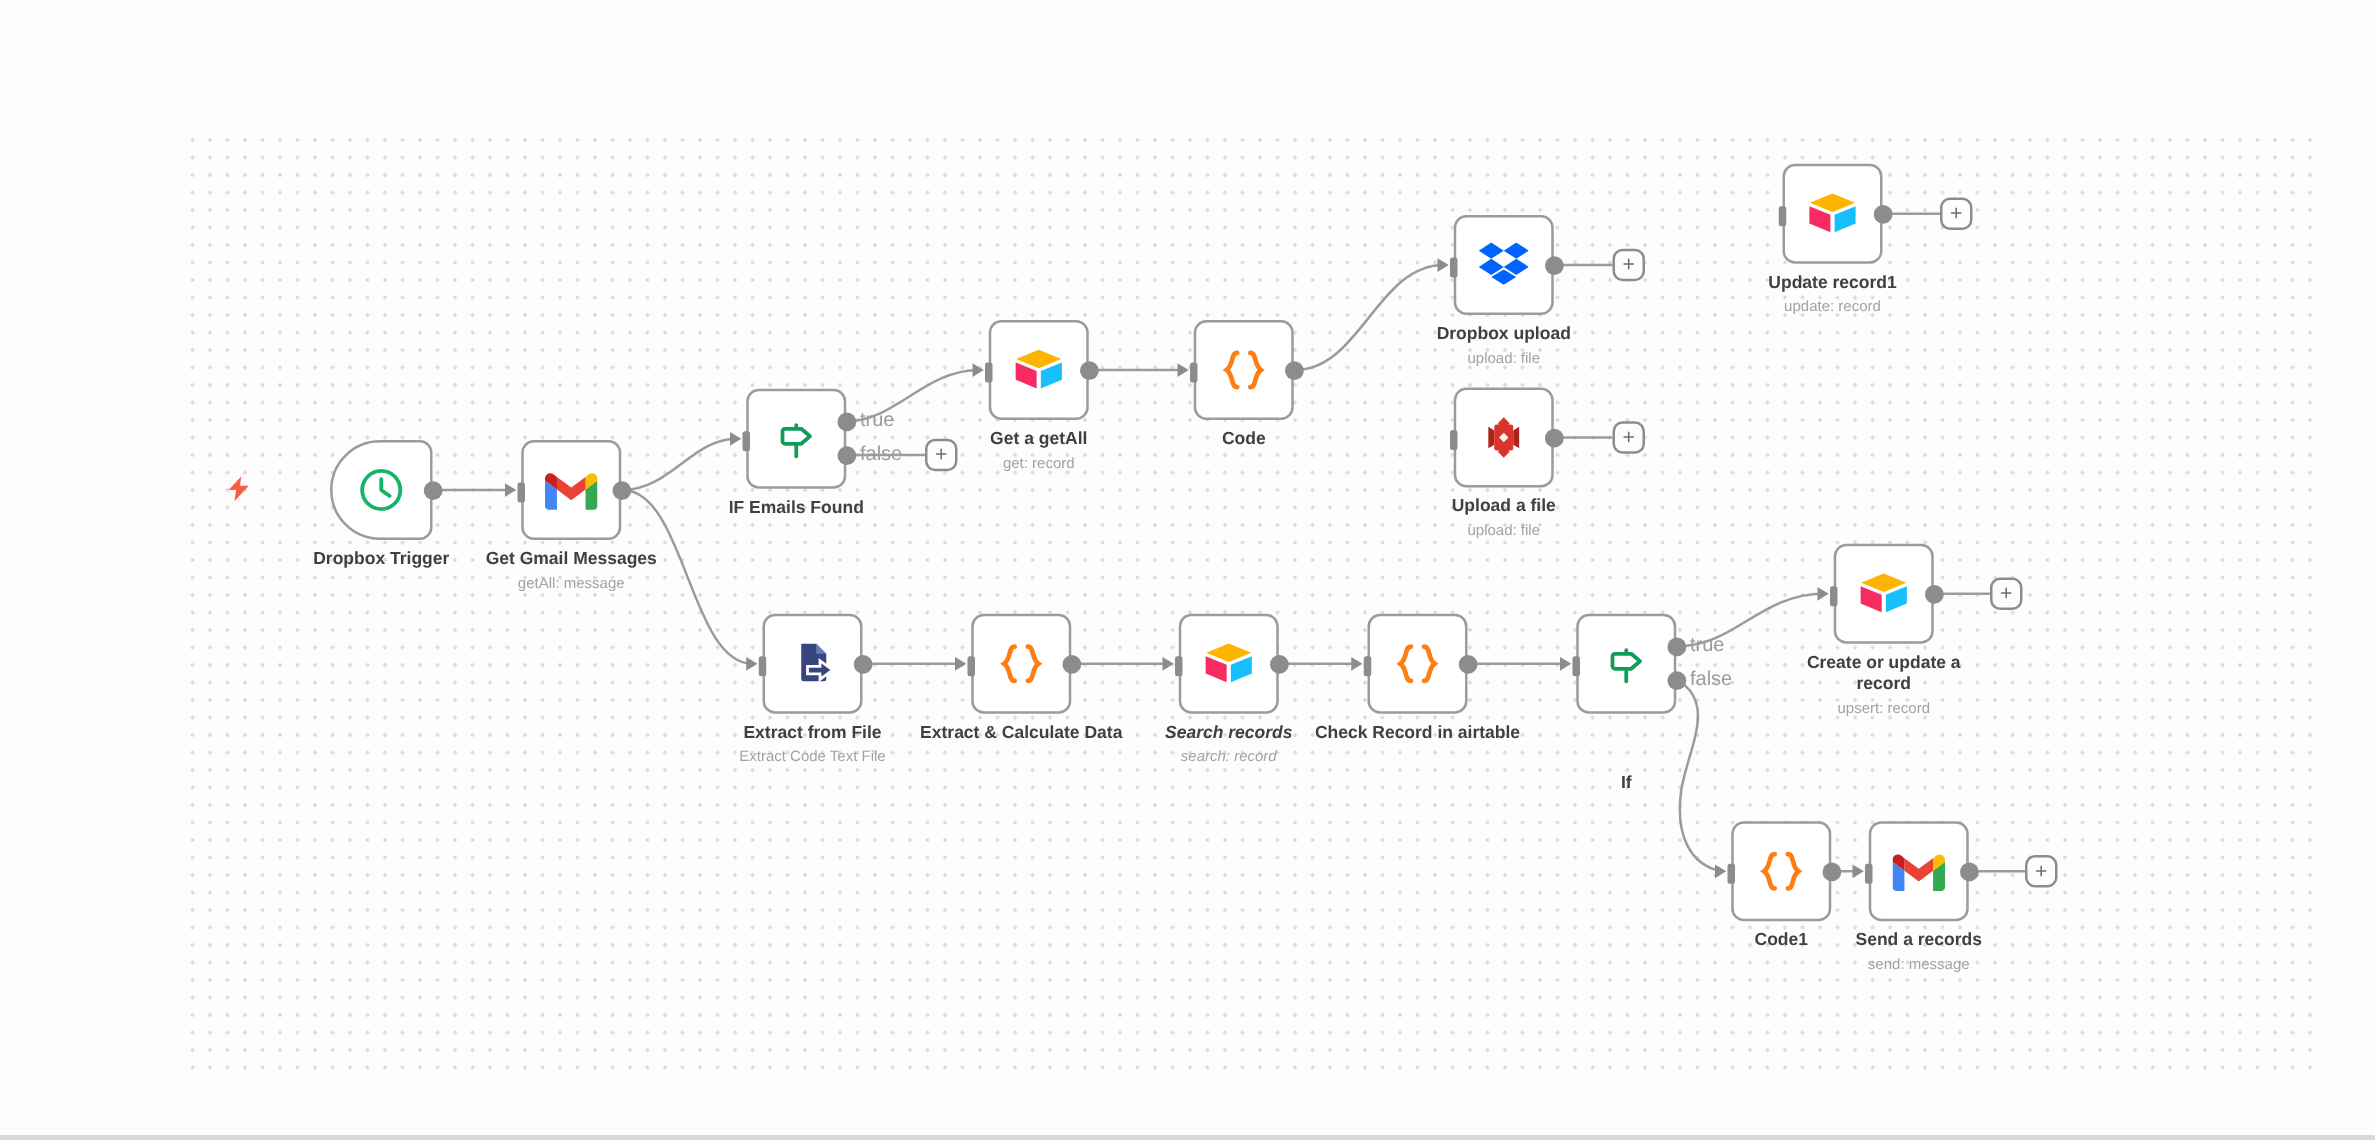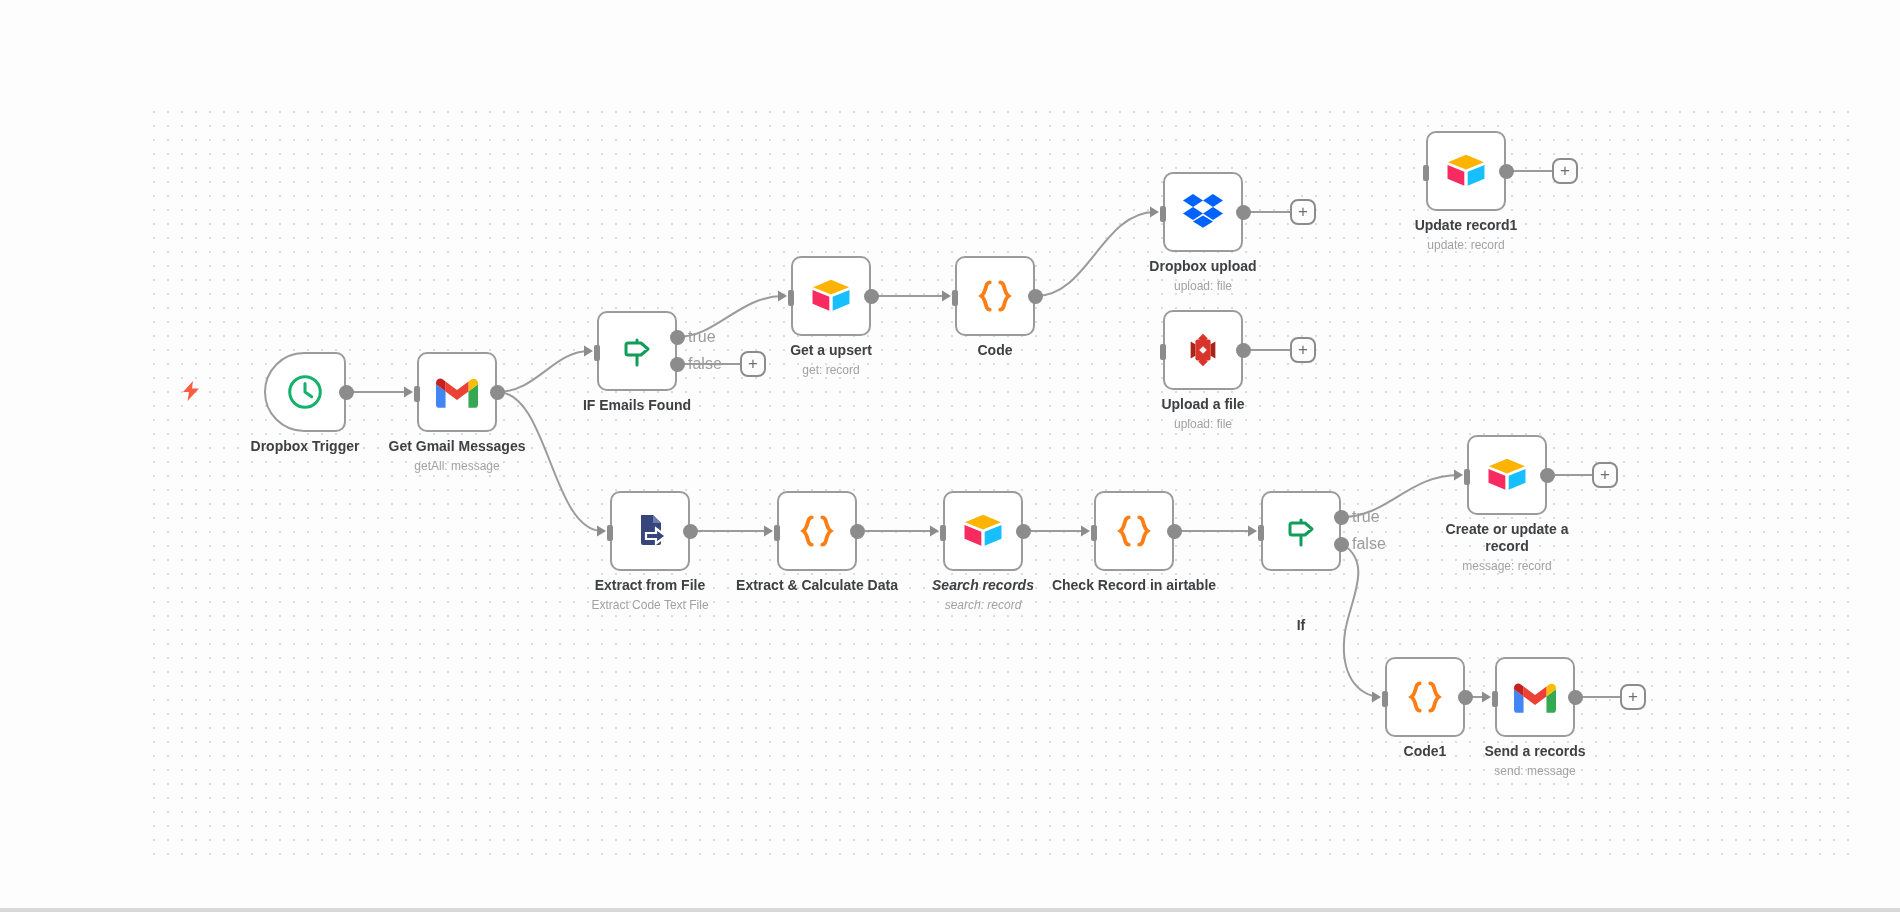--- a/index.html
+++ b/index.html
@@ -134,21 +134,21 @@
         <svg width="42" height="36" viewBox="0 0 200 170">
           <polygon fill="#fcb400" points="100,8 186,43 100,78 14,43"></polygon>
           <polygon fill="#18bfff" points="108,89 188,56 188,122 108,155"></polygon>
           <polygon fill="#f82b60" points="92,89 12,56 12,122 92,155"></polygon>
         </svg>
       </span>
       <span class="instub" style="left: -5px; top: 32px;"></span>
       <span class="outdot" style="left: 71px; top: 30.5px;"></span>
     </div>
     <div class="nlabel" style="left: 721px; top: 342px; width: 220px;">
-      <div class="nl">Get a upsert</div>
+      <div class="nl">Get a getAll</div>
       <div class="ns">get: record</div>
     </div>
     <div class="node" style="left: 955px; top: 256px;">
       <span class="icon">
         <svg width="42" height="42" viewBox="0 0 40 40">
           <path d="M15 7 C10 7 12.5 16 7 20 C12.5 24 10 33 15 33" stroke="#fd7e14" stroke-width="3.6" fill="none" stroke-linecap="round"></path>
           <path d="M25 7 C30 7 27.5 16 33 20 C27.5 24 30 33 25 33" stroke="#fd7e14" stroke-width="3.6" fill="none" stroke-linecap="round"></path>
         </svg>
       </span>
       <span class="instub" style="left: -5px; top: 32px;"></span>
@@ -285,21 +285,21 @@
           <polygon fill="#fcb400" points="100,8 186,43 100,78 14,43"></polygon>
           <polygon fill="#18bfff" points="108,89 188,56 188,122 108,155"></polygon>
           <polygon fill="#f82b60" points="92,89 12,56 12,122 92,155"></polygon>
         </svg>
       </span>
       <span class="instub" style="left: -5px; top: 32px;"></span>
       <span class="outdot" style="left: 71px; top: 30.5px;"></span>
     </div>
     <div class="nlabel" style="left: 1432px; top: 521px; width: 150px;">
       <div class="nl">Create or update a record</div>
-      <div class="ns">message: record</div>
+      <div class="ns">upsert: record</div>
     </div>
     <div class="node" style="left: 1385px; top: 657px;">
       <span class="icon">
         <svg width="42" height="42" viewBox="0 0 40 40">
           <path d="M15 7 C10 7 12.5 16 7 20 C12.5 24 10 33 15 33" stroke="#fd7e14" stroke-width="3.6" fill="none" stroke-linecap="round"></path>
           <path d="M25 7 C30 7 27.5 16 33 20 C27.5 24 30 33 25 33" stroke="#fd7e14" stroke-width="3.6" fill="none" stroke-linecap="round"></path>
         </svg>
       </span>
       <span class="instub" style="left: -5px; top: 32px;"></span>
       <span class="outdot" style="left: 71px; top: 30.5px;"></span>

